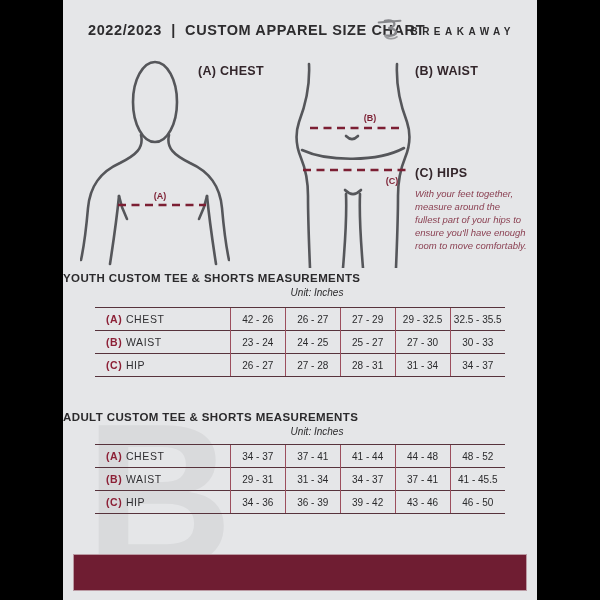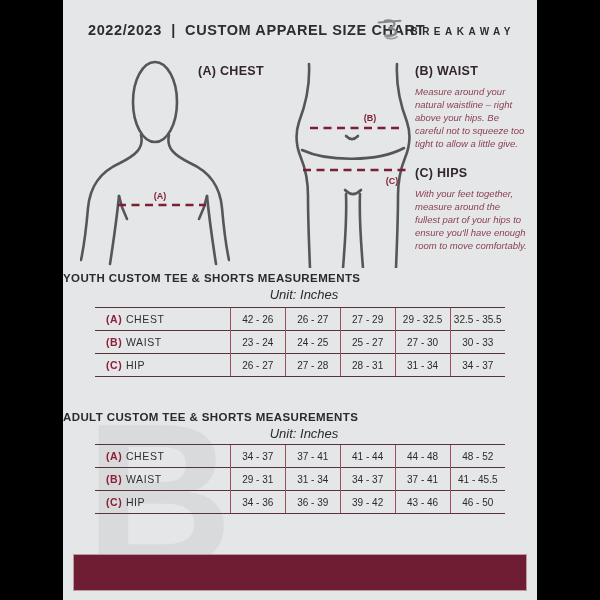--- a/index.html
+++ b/index.html
@@ -26,21 +26,21 @@
   .fig { position:absolute; }
   .fig-torso { left:17px; top:56px; }
   .fig-hips  { left:230px; top:62px; }
   .fig path, .fig ellipse { fill:none; stroke:#55565a; stroke-width:2.6; stroke-linecap:round; }
   .fig .dash { stroke:#7c1f33; stroke-width:2.6; stroke-dasharray:8 5.5; stroke-linecap:butt; }
   .fig text { font-family:"Liberation Sans", sans-serif; font-size:9px; font-weight:bold; fill:#7c1f33; }
 
   
   .sec-title { position:absolute; left:0; width:100%; text-align:left; font-size:11.5px;
                font-weight:bold; color:#2b2a2c; letter-spacing:0.4px; z-index:1; }
-  .sec-unit  { position:absolute; left:4px; width:100%; text-align:center; font-size:13px;
+  .sec-unit  { position:absolute; left:17px; width:100%; text-align:center; font-size:10px;
                font-style:italic; color:#2b2a2c; z-index:1; }
   .yt-title { top:272px; } .yt-unit { top:287px; }
   .at-title { top:411px; } .at-unit { top:426px; }
 
   
   .tbl-wrap { position:absolute; left:32px; width:410px; z-index:1; }
   .yt-wrap { top:307px; } .at-wrap { top:444px; }
   table { width:100%; border-collapse:collapse; table-layout:fixed; }
   th, td { border-top:1.5px solid #57333c; font-size:10px; color:#2b2b2d; height:23px;
            text-align:center; vertical-align:middle; padding:0; }
@@ -102,21 +102,20 @@
       <text x="77" y="59" text-anchor="middle">(B)</text>
       <path class="dash" d="M 10,108 L 114,108"></path>
       <text x="99" y="122" text-anchor="middle">(C)</text>
     </svg>
 
     <div class="instr instr-a">
       <h3>(A) CHEST</h3>
     </div>
     <div class="instr instr-b">
       <h3>(B) WAIST</h3>
-      <p>Measure around your natural waistline – right above your hips. Be careful not to squeeze too tight to allow a little give.</p>
     </div>
     <div class="instr instr-c">
       <h3>(C) HIPS</h3>
       <p>With your feet together, measure around the fullest part of your hips to ensure you'll have enough room to move comfortably.</p>
     </div>
 
     <div class="watermark">B</div>
 
     <div class="sec-title yt-title">YOUTH CUSTOM TEE &amp; SHORTS MEASUREMENTS</div>
     <div class="sec-unit yt-unit">Unit: Inches</div>

